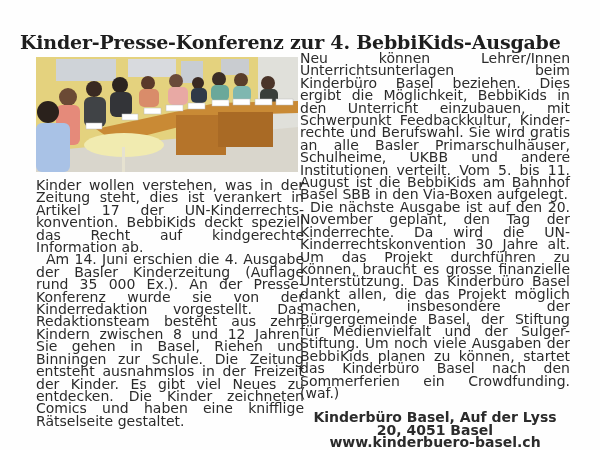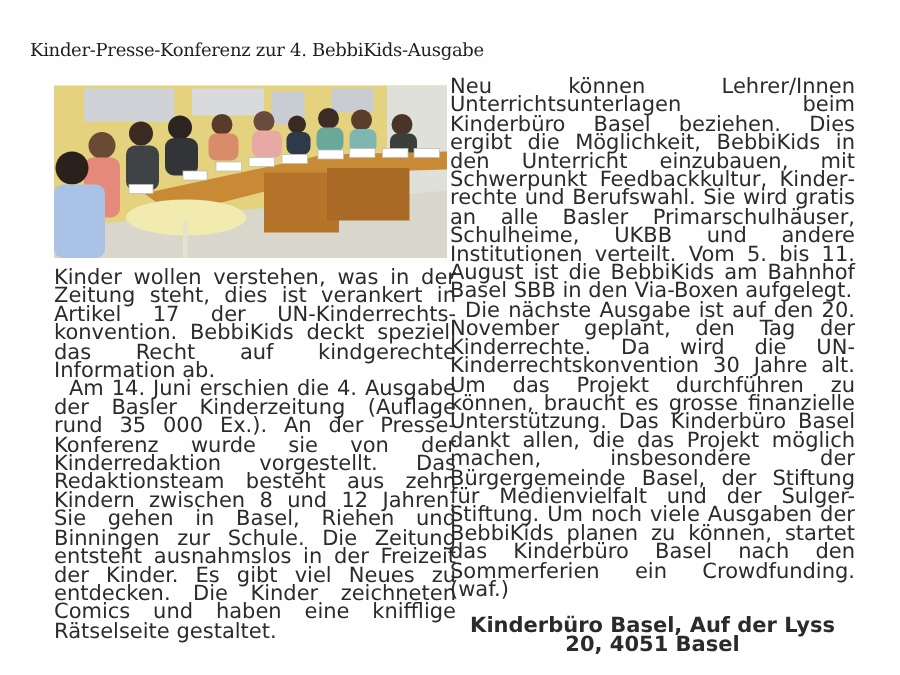--- a/index.html
+++ b/index.html
@@ -20,22 +20,22 @@
       left: 0; top: 0;
       width: 600px; height: 450px;
       background: #fefefe;
     }
     .headline {
       position: absolute;
       left: 20px;
       top: 18px;
       width: 560px;
       font-family: "DejaVu Serif", "Liberation Serif", serif;
-      font-weight: normal;
-      font-size: 12px;
+      font-weight: bold;
+      font-size: 19px;
       letter-spacing: -0.2px;
       color: #1e1e1e;
       white-space: nowrap;
     }
     .col {
       position: absolute;
       top: 57px;
       font-size: 14px;
       line-height: 12.4px;
       text-align: justify;
@@ -141,16 +141,17 @@
     </div>
     <p class="first">Kinder wollen verstehen, was in der Zeitung steht, dies ist verankert in Artikel 17 der UN-Kinderrechts­konvention. BebbiKids deckt speziell das Recht auf kindgerechte Information ab.</p>
     <p class="indent">Am 14. Juni erschien die 4. Ausgabe der Basler Kinderzeitung (Auflage rund 35 000 Ex.). An der Presse-Konferenz wurde sie von der Kinderredak­tion vorgestellt. Das Redaktionsteam besteht aus zehn Kindern zwischen 8 und 12 Jahren. Sie gehen in Basel, Riehen und Binningen zur Schule. Die Zei­tung entsteht ausnahmslos in der Freizeit der Kin­der. Es gibt viel Neues zu entdecken. Die Kinder zeichneten Comics und haben eine knifflige Rätsel­seite gestaltet.</p>
   </div>
 
   <div class="col col-right">
     <p class="first">Neu können Lehrer/Innen Unterrichtsunterlagen beim Kinderbüro Basel beziehen. Dies ergibt die Möglichkeit, BebbiKids in den Unterricht einzu­bauen, mit Schwerpunkt Feedbackkultur, Kinder­rechte und Berufswahl. Sie wird gratis an alle Basler Primarschulhäuser, Schulheime, UKBB und andere Institutionen verteilt. Vom 5. bis 11. August ist die BebbiKids am Bahnhof Basel SBB in den Via-Boxen aufgelegt.</p>
     <p class="indent">Die nächste Ausgabe ist auf den 20. November geplant, den Tag der Kinderrechte. Da wird die UN-Kinderrechtskonvention 30 Jahre alt. Um das Projekt durchführen zu können, braucht es grosse finanzielle Unterstützung. Das Kinderbüro Basel dankt allen, die das Projekt möglich machen, insbe­sondere der Bürgergemeinde Basel, der Stiftung für Medienvielfalt und der Sulger-Stiftung. Um noch viele Ausgaben der BebbiKids planen zu können, startet das Kinderbüro Basel nach den Sommerferi­en ein Crowdfunding. (waf.)</p>
     <p class="contact">
       <span>Kinderbüro Basel, Auf der Lyss 20, 4051 Basel</span><br>
+      <span>www.kinderbuero-basel.ch</span>
     </p>
   </div>
 
 </div>
 
 </body></html>

